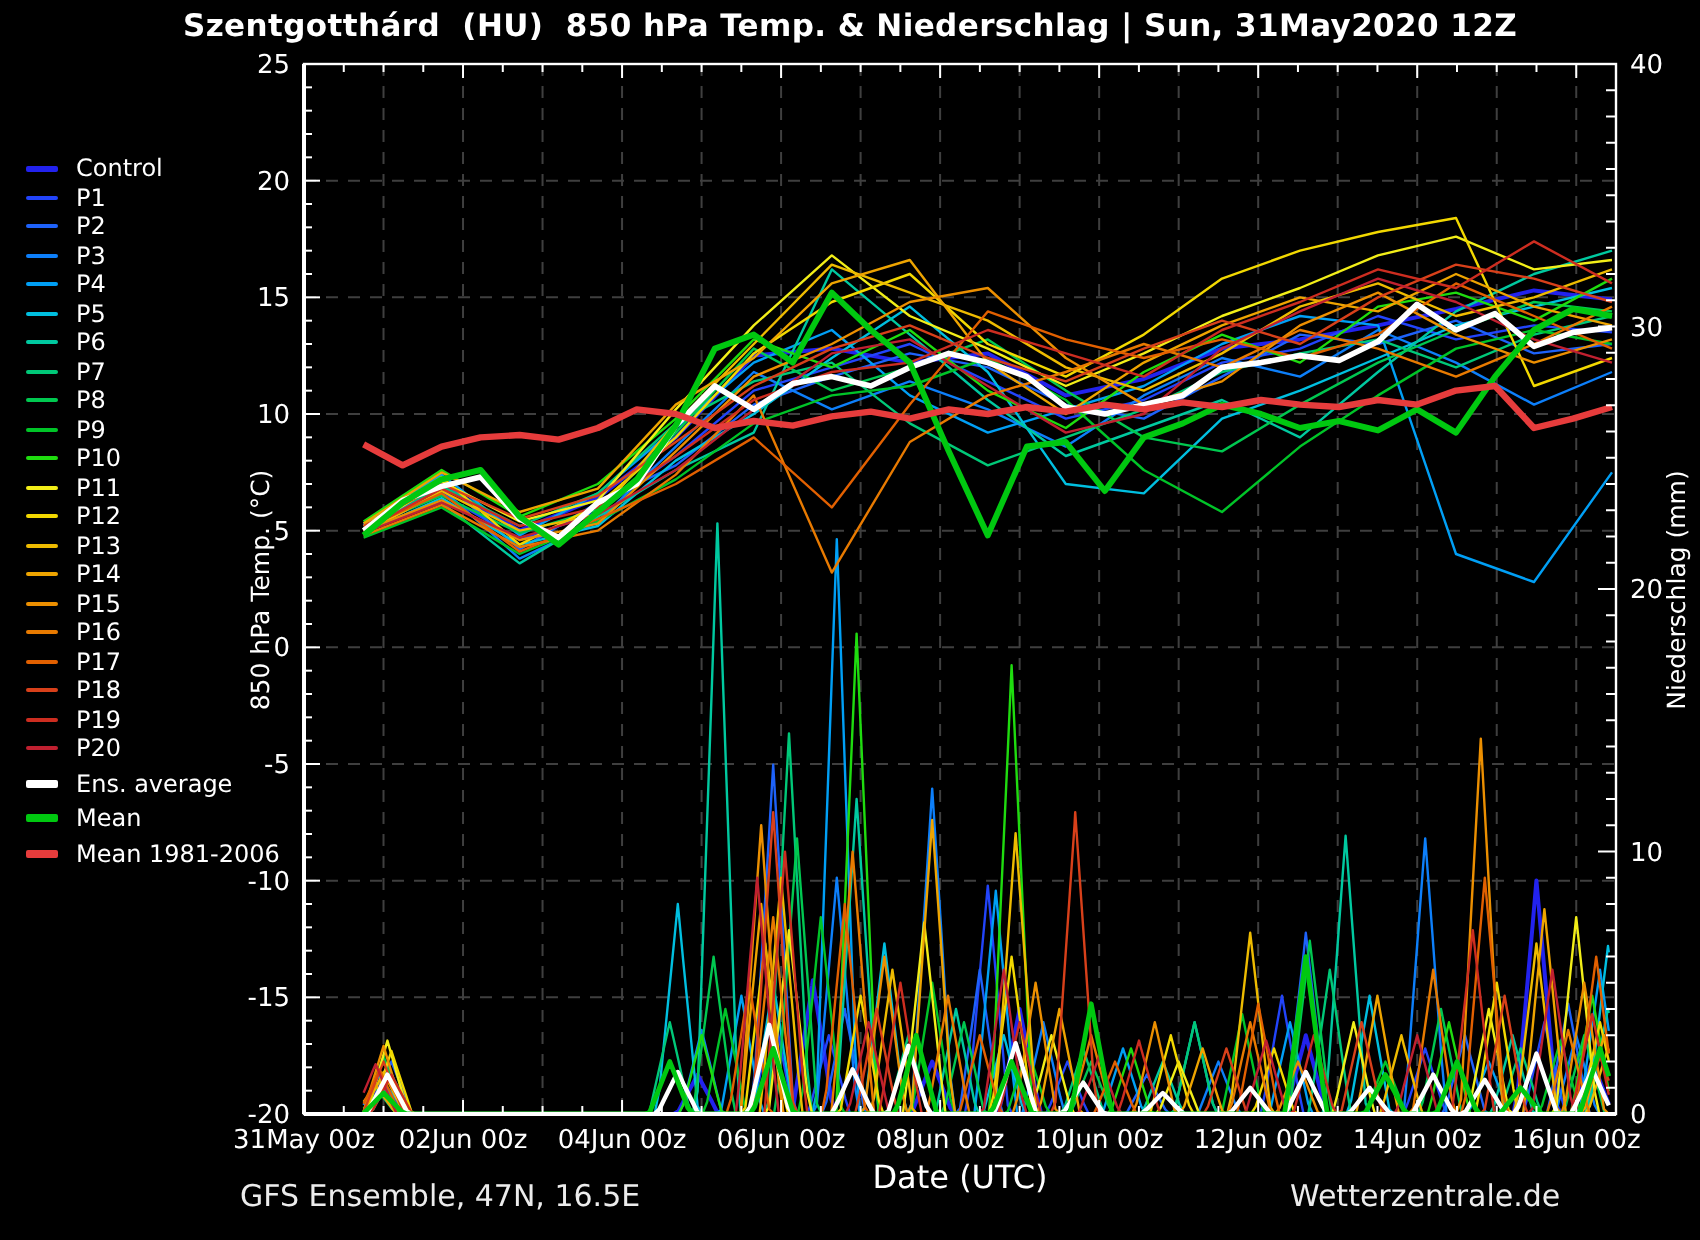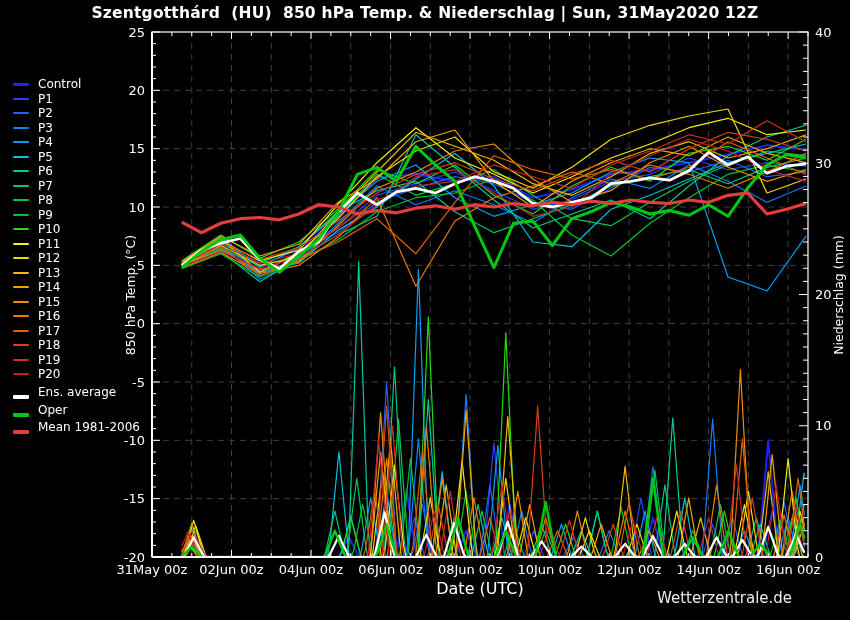--- a/index.html
+++ b/index.html
@@ -2,31 +2,31 @@
 <html><head>
 <meta charset="utf-8">
 <style>
   html,body{margin:0;padding:0;background:#000;}
   #stage{position:relative;width:850px;height:620px;background:#000;overflow:hidden;
          font-family:"DejaVu Sans","Liberation Sans",sans-serif;}
   #title{position:absolute;top:4px;left:0;width:850px;text-align:center;color:#fff;
          font-size:15.5px;font-weight:bold;white-space:pre;letter-spacing:.2px;}
   #legend{position:absolute;left:13px;top:77px;}
   .leg-item{display:flex;align-items:center;height:14.5px;}
-  .leg-item.big{margin-top:3px;align-items:flex-end;}
+  .leg-item.big{margin-top:3px;}
   .leg-swatch{display:inline-block;width:16px;margin-right:9px;border-radius:1px;}
   .leg-label{color:#fff;font-size:12px;white-space:nowrap;}
   svg{position:absolute;left:0;top:0;}
   .axlab{position:absolute;color:#fff;font-size:12.5px;white-space:nowrap;}
   #ylab-left{left:130px;top:295px;transform:translate(-50%,-50%) rotate(-90deg);}
   #ylab-right{left:838px;top:295px;transform:translate(-50%,-50%) rotate(-90deg);}
   #xlab{left:152px;top:579px;width:656px;text-align:center;font-size:16px;}
   .footer{position:absolute;top:589px;color:#ececec;font-size:15px;}
   #footer-left{left:120px;}
-  #footer-right{left:645px;margin-left:12px;}
+  #footer-right{left:645px;}
 </style>
 </head>
 <body>
 
 <div id="stage">
   <div id="title">Szentgotthárd  (HU)  850 hPa Temp. &amp; Niederschlag | Sun, 31May2020 12Z</div>
   <div id="legend">
       <div class="leg-item">
         <span class="leg-swatch" style="background: rgb(34, 34, 238); height: 3px;"></span>
         <span class="leg-label">Control</span>
@@ -110,21 +110,21 @@
       <div class="leg-item">
         <span class="leg-swatch" style="background: rgb(192, 32, 48); height: 2px;"></span>
         <span class="leg-label">P20</span>
       </div>
       <div class="leg-item big">
         <span class="leg-swatch" style="background: rgb(255, 255, 255); height: 4px;"></span>
         <span class="leg-label">Ens. average</span>
       </div>
       <div class="leg-item big">
         <span class="leg-swatch" style="background: rgb(0, 200, 16); height: 4px;"></span>
-        <span class="leg-label">Oper</span>
+        <span class="leg-label">Mean</span>
       </div>
       <div class="leg-item big">
         <span class="leg-swatch" style="background: rgb(230, 60, 60); height: 4px;"></span>
         <span class="leg-label">Mean 1981-2006</span>
       </div>
     </div>
   <svg id="chart" width="850" height="620" viewBox="0 0 850 620">
       <defs>
         <clipPath id="plotclip">
           <rect x="152" y="32" width="656" height="525"></rect>
@@ -380,14 +380,15 @@
       <text x="390.54545454545456" y="574" fill="#fff" text-anchor="middle" font-size="13" font-family="DejaVu Sans, Liberation Sans, sans-serif">06Jun 00z</text>
       <text x="470.06060606060606" y="574" fill="#fff" text-anchor="middle" font-size="13" font-family="DejaVu Sans, Liberation Sans, sans-serif">08Jun 00z</text>
       <text x="549.5757575757575" y="574" fill="#fff" text-anchor="middle" font-size="13" font-family="DejaVu Sans, Liberation Sans, sans-serif">10Jun 00z</text>
       <text x="629.0909090909091" y="574" fill="#fff" text-anchor="middle" font-size="13" font-family="DejaVu Sans, Liberation Sans, sans-serif">12Jun 00z</text>
       <text x="708.6060606060606" y="574" fill="#fff" text-anchor="middle" font-size="13" font-family="DejaVu Sans, Liberation Sans, sans-serif">14Jun 00z</text>
       <text x="788.1212121212121" y="574" fill="#fff" text-anchor="middle" font-size="13" font-family="DejaVu Sans, Liberation Sans, sans-serif">16Jun 00z</text>
     </svg>
   <div id="ylab-left" class="axlab">850 hPa Temp. (°C)</div>
   <div id="ylab-right" class="axlab">Niederschlag (mm)</div>
   <div id="xlab" class="axlab">Date (UTC)</div>
+  <div id="footer-left" class="footer">GFS Ensemble, 47N, 16.5E</div>
   <div id="footer-right" class="footer">Wetterzentrale.de</div>
 </div>
 
 </body></html>

